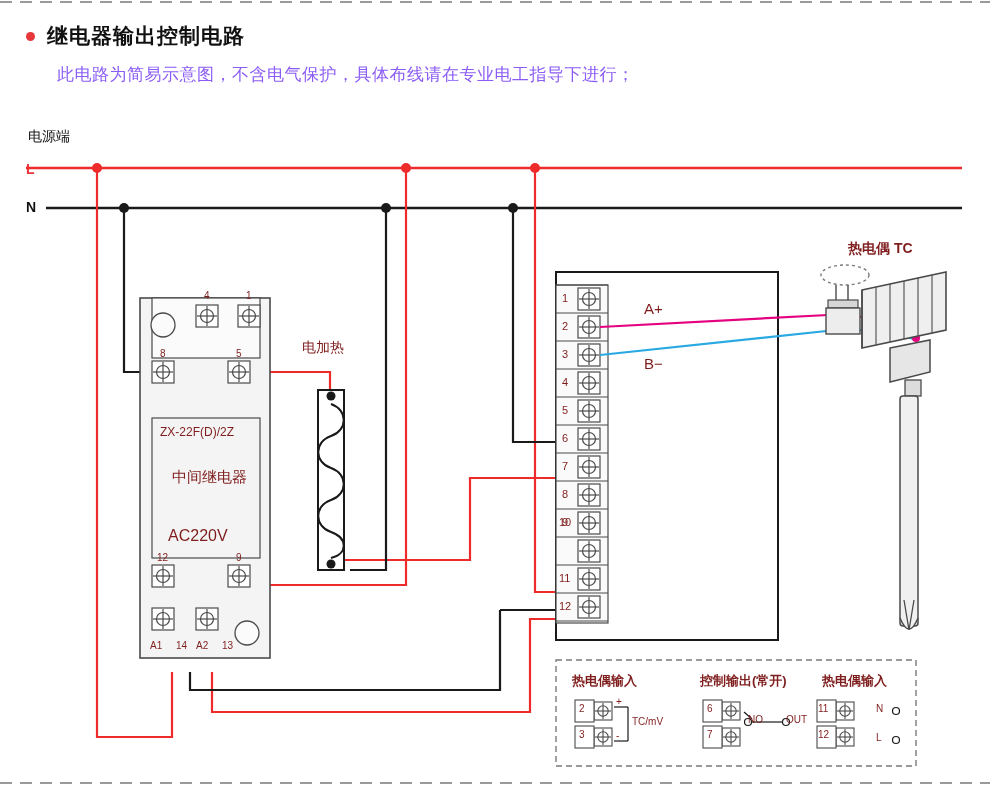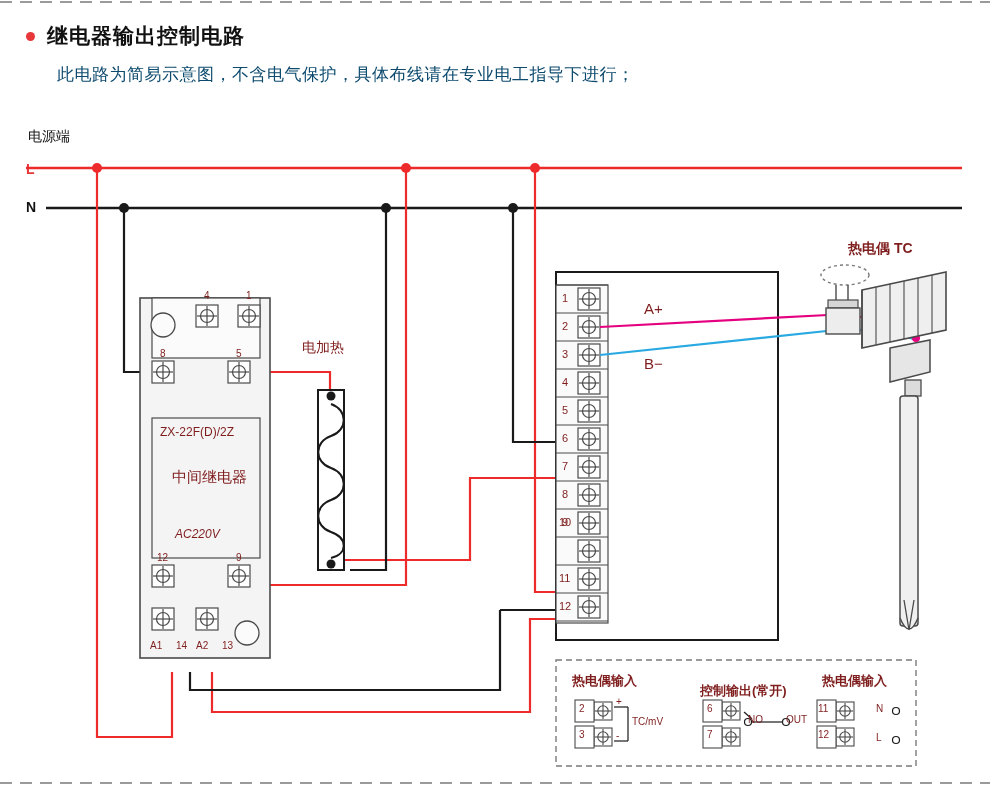--- a/index.html
+++ b/index.html
@@ -10,21 +10,21 @@
     color:#1a1a1a;
     position:relative;
     overflow:hidden;
   }
   .wrap{position:relative;width:840px;height:785px;}
 
   
   .title-row{position:absolute;left:26px;top:22px;display:flex;align-items:center;}
   .bullet{width:9px;height:9px;border-radius:50%;background:#e8373b;margin-right:12px;}
   .title{font-size:21px;font-weight:bold;letter-spacing:1px;color:#111;}
-  .subtitle{position:absolute;left:57px;top:63px;font-size:17px;color:#0c4a6e;letter-spacing:0.5px;}
+  .subtitle{position:absolute;left:57px;top:63px;font-size:17px;color:#8b5cf6;letter-spacing:0.5px;}
 
   .power-label{position:absolute;left:28px;top:128px;font-size:14px;color:#111;}
 
   .lbl{position:absolute;font-size:14px;font-weight:bold;}
   .lbl-L{left:26px;top:161px;color:#e8373b;}
   .lbl-N{left:26px;top:199px;color:#111;}
 
   
   svg.canvas{position:absolute;left:0;top:0;width:990px;height:785px;}
 
@@ -221,21 +221,21 @@
   <div class="t xs" style="left:157px;top:552px;">12</div>
   <div class="t xs" style="left:236px;top:552px;">9</div>
 
   <div class="t xs" style="left:150px;top:640px;">A1</div>
   <div class="t xs" style="left:176px;top:640px;">14</div>
   <div class="t xs" style="left:196px;top:640px;">A2</div>
   <div class="t xs" style="left:222px;top:640px;">13</div>
 
   <div class="t" style="left:160px;top:425px;font-size:12px;">ZX-22F(D)/2Z</div>
   <div class="t" style="left:172px;top:468px;font-size:15px;">中间继电器</div>
-  <div class="t" style="left:175px;top:527px;font-size:12px;font-style:italic;">AC220V</div>
+  <div class="t" style="left:168px;top:527px;font-size:16px;">AC220V</div>
 
   <div class="t" style="left:302px;top:339px;font-size:14px;">电加热</div>
 
   <div class="t sm" style="left:562px;top:292px;">1</div>
   <div class="t sm" style="left:562px;top:320px;">2</div>
   <div class="t sm" style="left:562px;top:348px;">3</div>
   <div class="t sm" style="left:562px;top:376px;">4</div>
   <div class="t sm" style="left:562px;top:404px;">5</div>
   <div class="t sm" style="left:562px;top:432px;">6</div>
   <div class="t sm" style="left:562px;top:460px;">7</div>
@@ -244,21 +244,21 @@
   <div class="t sm" style="left:559px;top:516px;">10</div>
   <div class="t sm" style="left:559px;top:572px;">11</div>
   <div class="t sm" style="left:559px;top:600px;">12</div>
 
   <div class="t" style="left:644px;top:300px;font-size:15px;">A+</div>
   <div class="t" style="left:644px;top:355px;font-size:15px;">B−</div>
 
   <div class="t b" style="left:848px;top:240px;font-size:14px;">热电偶  TC</div>
 
   <div class="t b" style="left:572px;top:672px;font-size:13px;">热电偶输入</div>
-  <div class="t b" style="left:700px;top:672px;font-size:13px;margin-top:10px;">控制输出(常开)</div>
+  <div class="t b" style="left:700px;top:672px;font-size:13px;">控制输出(常开)</div>
   <div class="t b" style="left:822px;top:672px;font-size:13px;">热电偶输入</div>
 
   <div class="t xs" style="left:579px;top:703px;">2</div>
   <div class="t xs" style="left:579px;top:729px;">3</div>
   <div class="t xs" style="left:616px;top:696px;">+</div>
   <div class="t xs" style="left:616px;top:730px;">-</div>
   <div class="t xs" style="left:632px;top:716px;">TC/mV</div>
 
   <div class="t xs" style="left:707px;top:703px;">6</div>
   <div class="t xs" style="left:707px;top:729px;">7</div>

